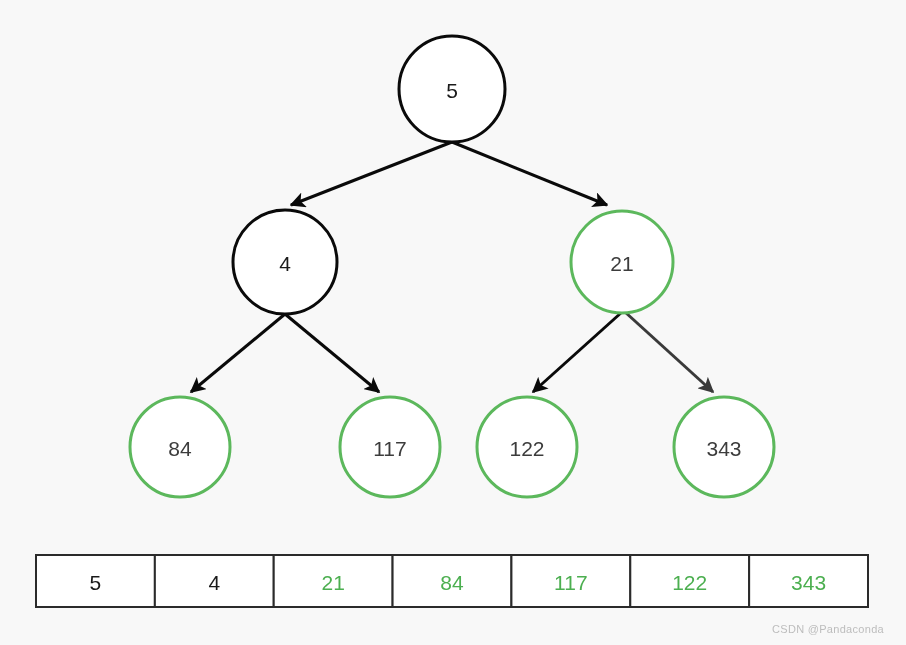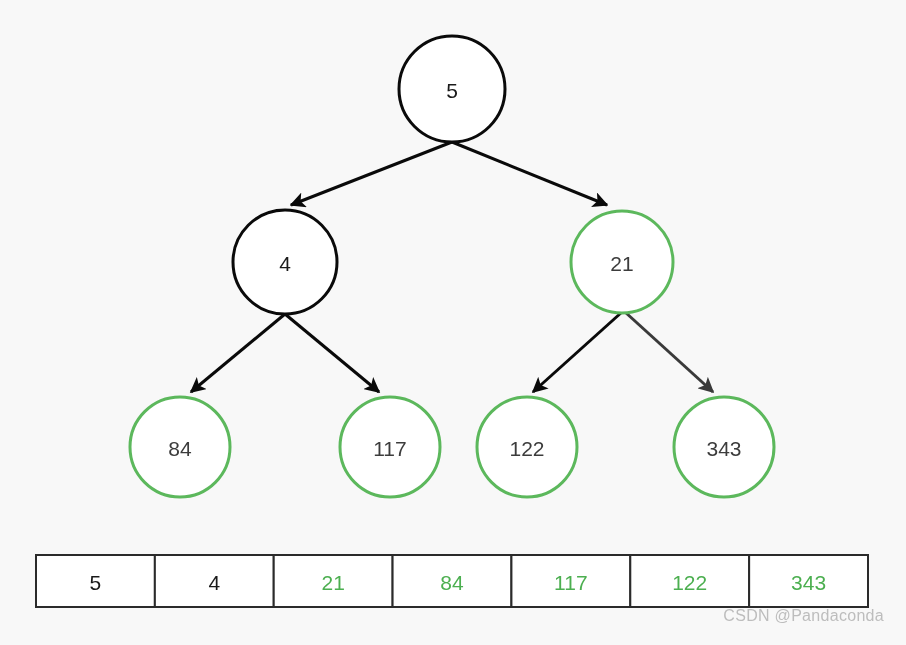--- a/index.html
+++ b/index.html
@@ -40,23 +40,23 @@
   }
   .cell-text {
     font-family: "Liberation Sans", sans-serif;
     font-size: 21px;
     text-anchor: middle;
     dominant-baseline: central;
   }
   .watermark {
     position: absolute;
     right: 22px;
-    bottom: 20px;
+    bottom: 10px;
     font-family: "Liberation Sans", sans-serif;
-    font-size: 16px;
+    font-size: 11px;
     color: #bdbdbd;
     letter-spacing: 0.3px;
     white-space: nowrap;
   }
 </style>
 </head>
 <body>
 
 <div id="canvas">
   <svg class="tree-svg" id="tree-svg" viewBox="0 0 906 645">

